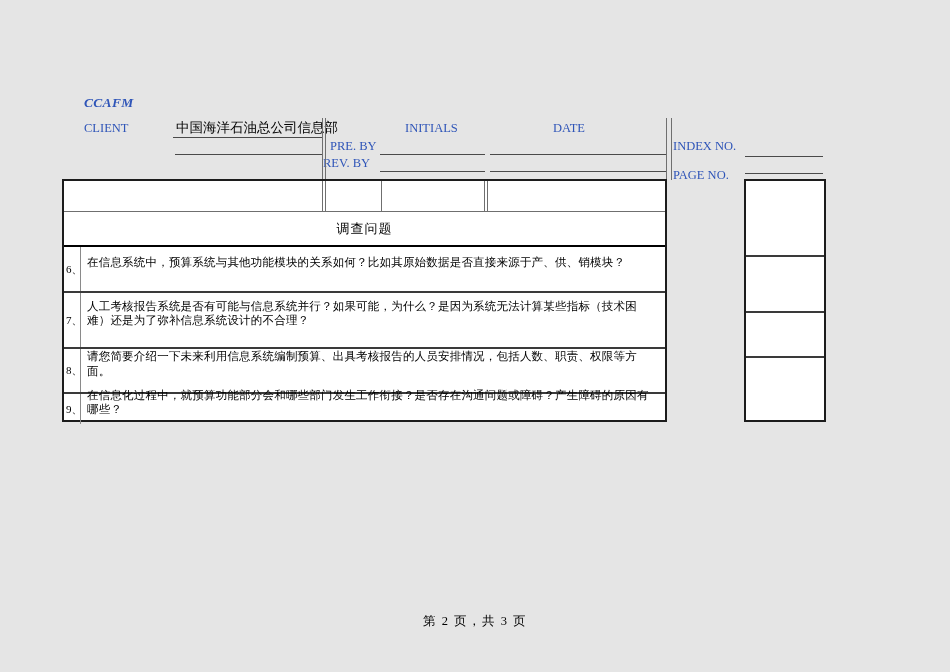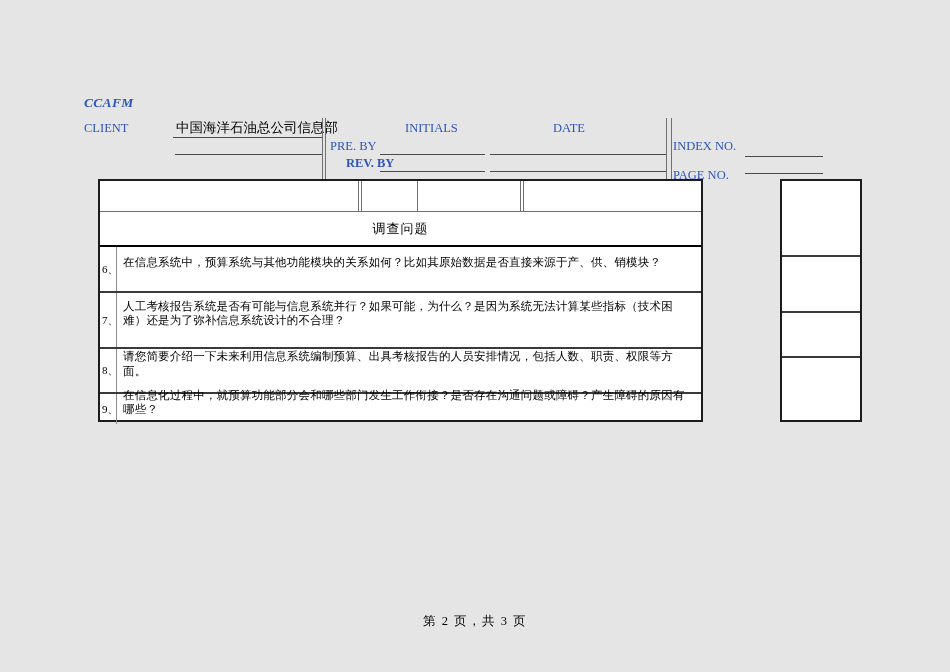--- a/index.html
+++ b/index.html
@@ -9,21 +9,21 @@
   }
   .abs{position:absolute;}
   .blue{color:#2f55b8;}
   .lbl{font-size:12.5px;line-height:14px;white-space:nowrap;}
   .brand{font-size:13.5px;font-weight:bold;font-style:italic;letter-spacing:.3px;}
   .cn{font-family:"Liberation Serif","DejaVu Serif",serif;}
   .uline{position:absolute;height:0;border-top:1px solid #4a4a4a;}
   .vline{position:absolute;width:0;border-left:1px solid #6f6f6f;}
 
   
-  .box{position:absolute;box-sizing:border-box;border:2px solid #1c1c1c;background:#fff;margin-left:36px;}
+  .box{position:absolute;box-sizing:border-box;border:2px solid #1c1c1c;background:#fff;}
   .row{box-sizing:border-box;position:relative;}
   .h-empty{height:30px;}
   .h-head {height:36px;border-top:1px solid #6f6f6f;border-bottom:2px solid #000;}
   .h-r6{height:44px;}
   .h-r7{height:56px;border-top:2px solid #3a3a3a;}
   .h-r8{height:45px;border-top:2px solid #3a3a3a;}
   .h-r9{height:32px;border-top:2px solid #3a3a3a;}
 
   .q-head{display:flex;align-items:center;justify-content:center;
     font-size:13px;letter-spacing:1px;}
@@ -46,21 +46,21 @@
 
   <div class="abs blue lbl" style="left:84px;top:121px;">CLIENT</div>
   <div class="abs cn" style="left:176px;top:119px;font-size:13.5px;white-space:nowrap;">中国海洋石油总公司信息部</div>
   <div class="abs blue lbl" style="left:405px;top:121px;">INITIALS</div>
   <div class="abs blue lbl" style="left:553px;top:121px;">DATE</div>
 
   <div class="abs blue lbl" style="left:100px;top:139px;margin-top:44px;">INTERVIEWEE</div>
   <div class="abs blue lbl" style="left:330px;top:139px;">PRE. BY</div>
   <div class="abs blue lbl" style="left:673px;top:139px;">INDEX NO.</div>
 
-  <div class="abs blue lbl" style="left:346px;top:156px;font-weight:bold;">REV. BY</div>
+  <div class="abs blue lbl" style="left:323px;top:156px;">REV. BY</div>
   <div class="abs blue lbl" style="left:673px;top:168px;">PAGE NO.</div>
 
   <div class="uline" style="left:173px;top:137px;width:149px;"></div>
   <div class="uline" style="left:175px;top:154px;width:147px;"></div>
   <div class="uline" style="left:380px;top:154px;width:105px;"></div>
   <div class="uline" style="left:490px;top:154px;width:176px;"></div>
   <div class="uline" style="left:380px;top:171px;width:105px;"></div>
   <div class="uline" style="left:490px;top:171px;width:176px;"></div>
   <div class="uline" style="left:745px;top:156px;width:78px;"></div>
   <div class="uline" style="left:745px;top:173px;width:78px;"></div>

